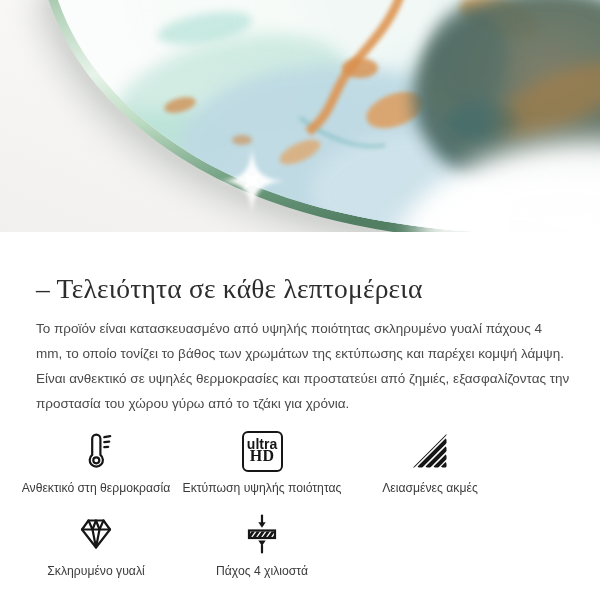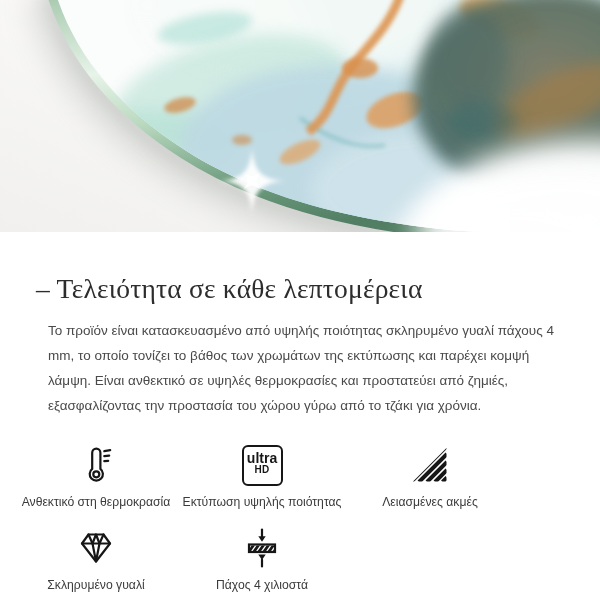--- a/index.html
+++ b/index.html
@@ -1,30 +1,30 @@
 <!DOCTYPE html>
 <html><head>
 <meta charset="utf-8">
 <style>
   html,body{margin:0;padding:0;background:#fff;}
   .page{width:600px;height:600px;overflow:hidden;background:#fff;position:relative;font-family:"Liberation Sans",sans-serif;}
   .hero{width:600px;height:232px;position:relative;overflow:hidden;}
   .hero svg{display:block;}
   .content{padding:0 30px 0 36px;}
   .title{font-family:"Liberation Serif",serif;font-weight:400;color:#2d2d2d;font-size:27.5px;line-height:34px;margin:6px 0 10px 0;letter-spacing:.2px;}
-  .desc{font-size:13.5px;line-height:25px;color:#4a4a4a;margin:12px;}
+  .desc{font-size:13.5px;line-height:25px;color:#4a4a4a;margin:0;}
   .features{display:grid;grid-template-columns:192px 140px 196px;margin-left:0;padding-top:8px;}
   .feature{display:flex;flex-direction:column;align-items:center;justify-self:center;padding:6px 0 12px 0;}
   .icon-wrap{height:42px;display:flex;align-items:center;justify-content:center;}
   .feature-label{margin-top:9px;font-size:12.2px;color:#3b3b3b;white-space:nowrap;}
   .fi{stroke:#161616;fill:none;stroke-width:2.2;stroke-linecap:round;stroke-linejoin:round;}
   .fi-fill{fill:#161616;stroke:none;}
   .uhd-box{width:37px;height:37px;border:2.6px solid #161616;border-radius:6px;display:flex;flex-direction:column;align-items:center;justify-content:center;color:#161616;}
   .uhd-top{font-size:14px;font-weight:600;line-height:10px;letter-spacing:0;}
-  .uhd-bottom{font-size:10px;font-weight:700;line-height:14px;letter-spacing:.3px;}
+  .uhd-bottom{font-size:16px;font-weight:700;line-height:14px;letter-spacing:.3px;font-family:Liberation Serif, serif;}
 </style>
 </head>
 <body>
 
 <div class="page">
 
   <div class="hero">
     <svg width="600" height="232" viewBox="0 0 600 232">
       <defs>
         <linearGradient id="bgGrad" x1="1" y1="0" x2="0" y2="1">

